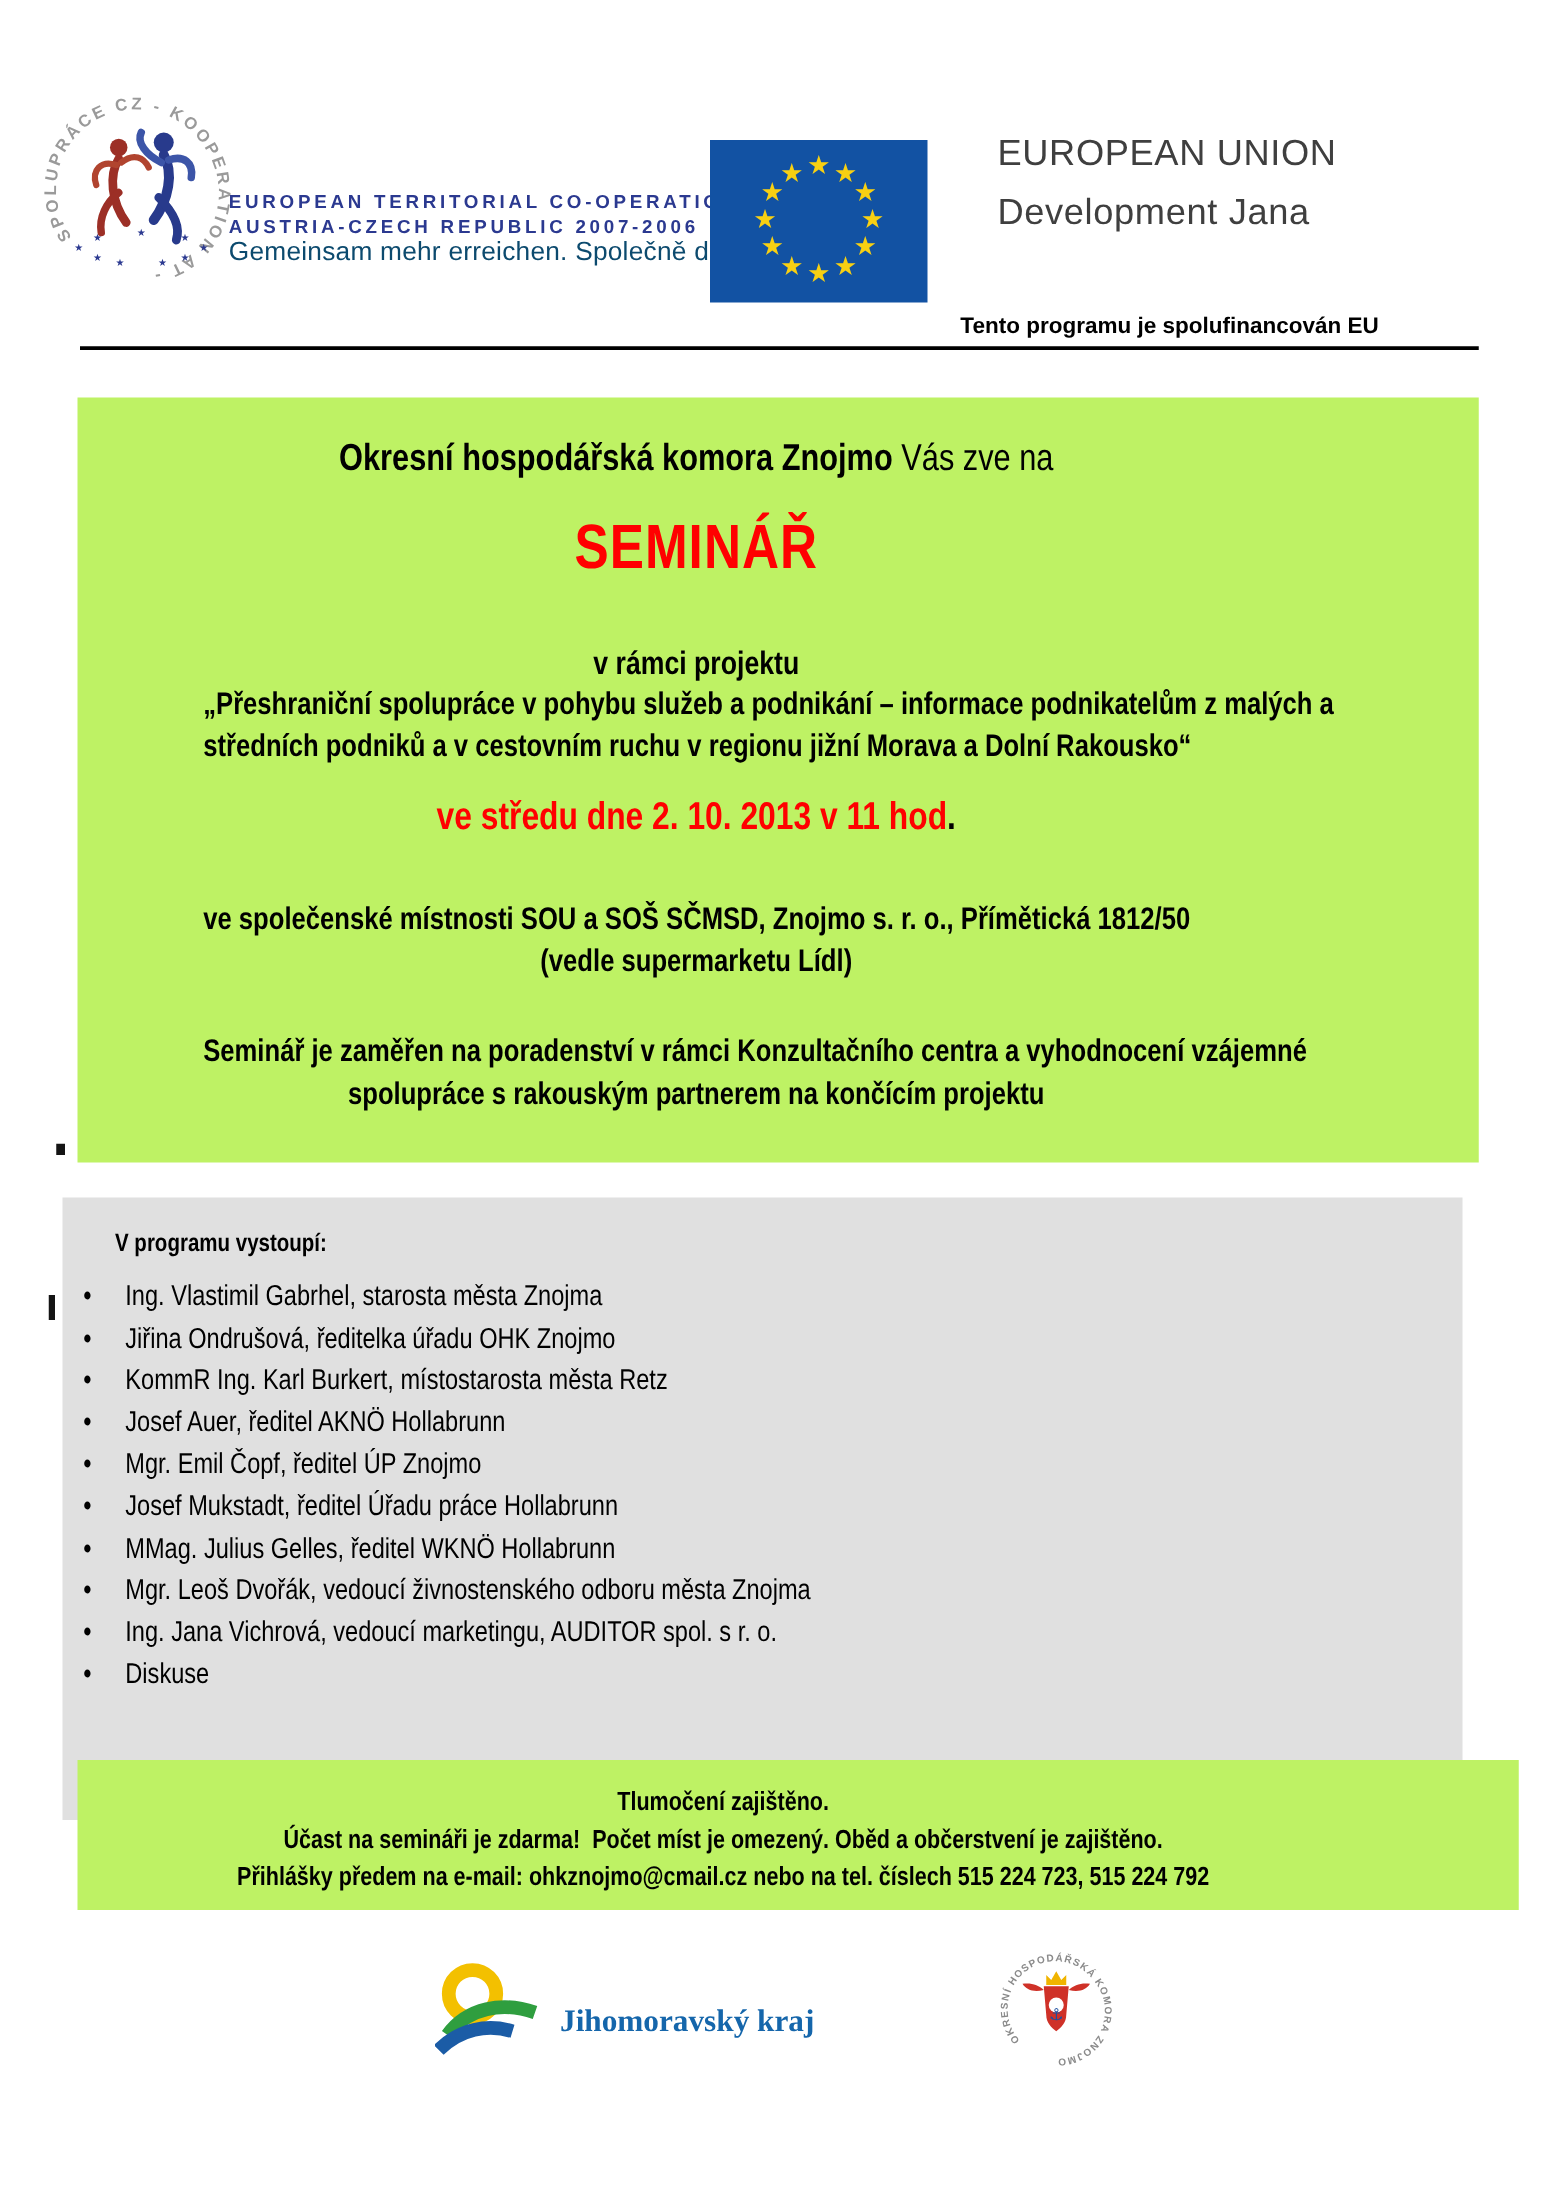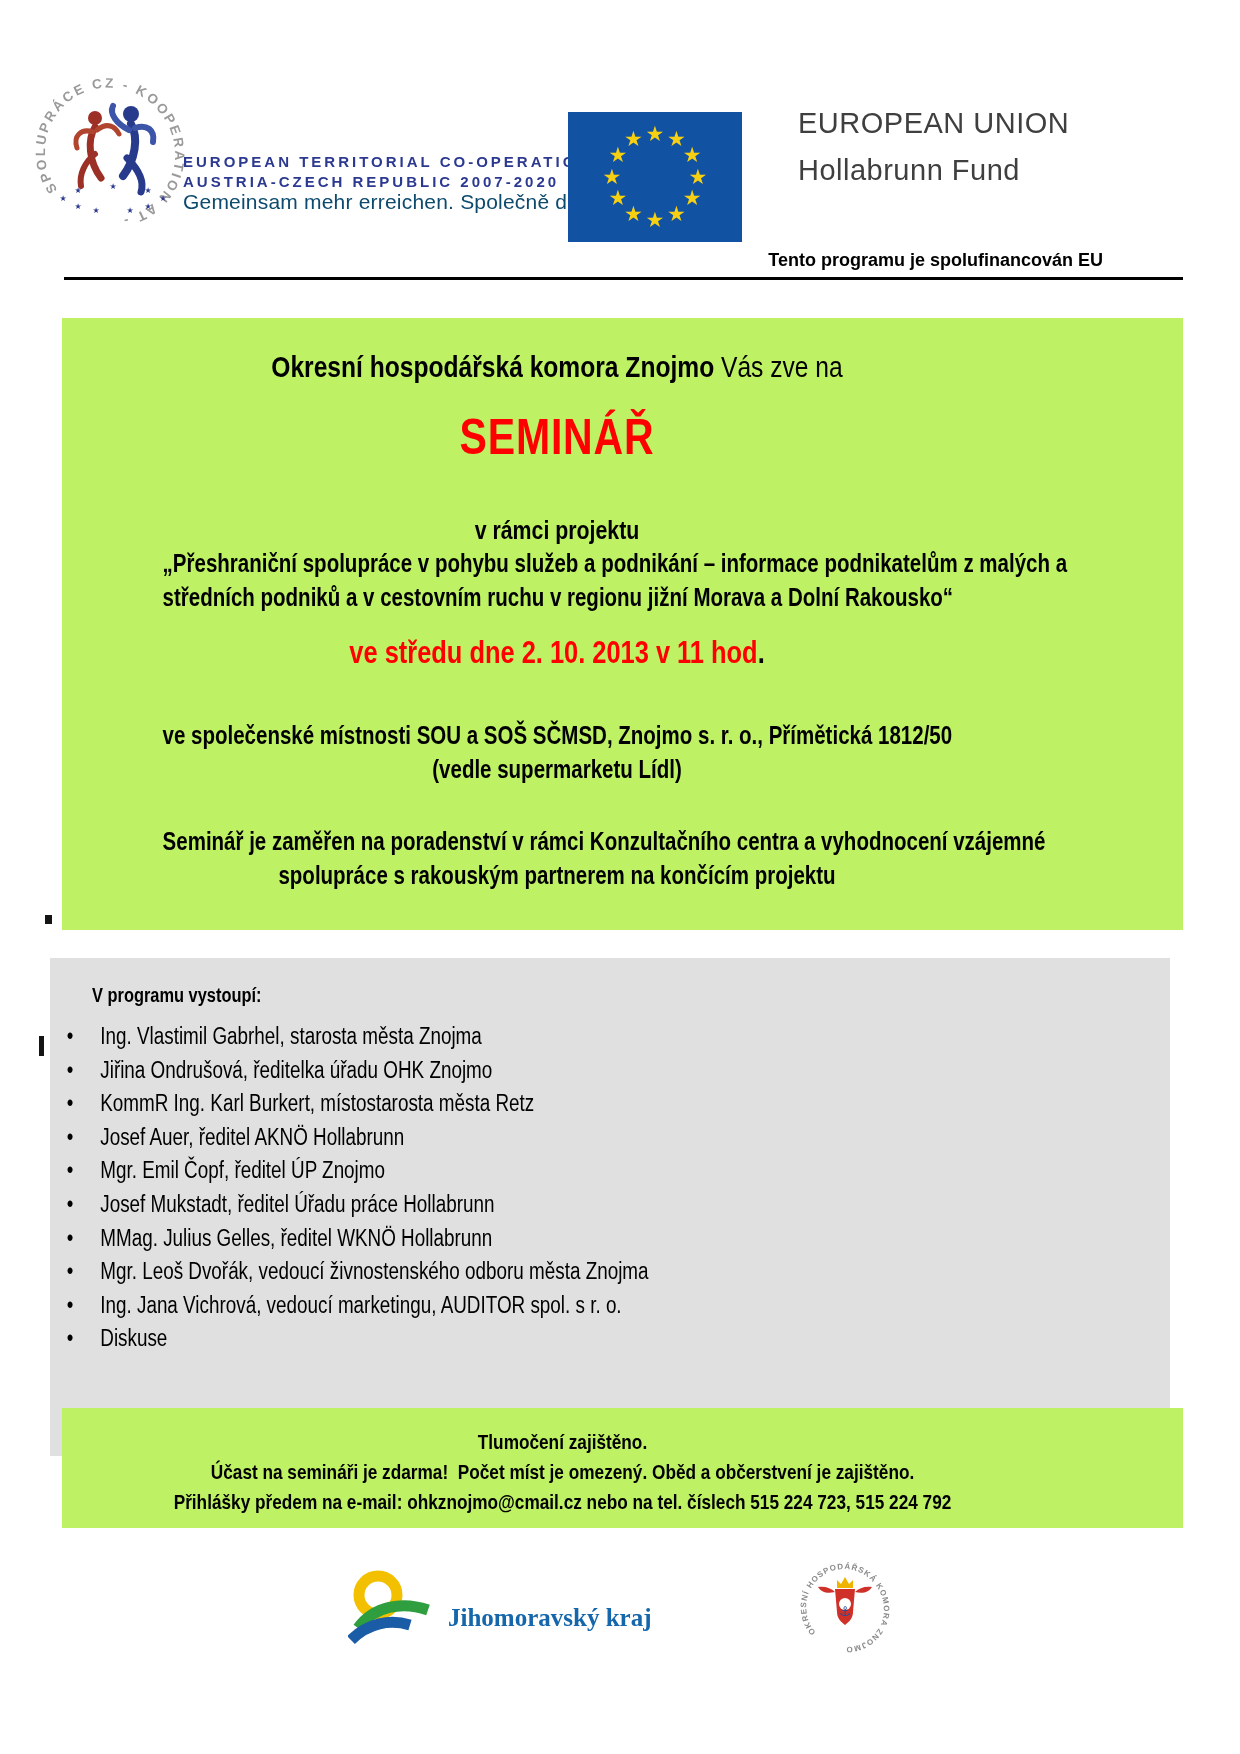--- a/index.html
+++ b/index.html
@@ -16,21 +16,21 @@
   .eu-flag svg{display:block;width:100%;height:100%;}
   .eu-text{position:absolute;left:798px;top:100px;color:#3f3f3f;}
   .eu-text div{font-size:29px;line-height:47px;white-space:nowrap;letter-spacing:.5px;}
 
   .cofinance{position:absolute;right:137px;top:250px;font-size:18px;font-weight:bold;white-space:nowrap;}
   .rule{position:absolute;left:64px;top:277px;width:1119px;height:3px;background:#000;}
 
   
   .blue-box{position:absolute;background:#bef264;}
   .box1{left:62px;top:318px;width:1121px;height:612px;}
-  .box3{left:62px;top:1408px;width:1121px;height:120px;}
+  .box3{left:62px;top:1408px;width:1121px;height:120px;padding-left:32px;}
   .gray-box{position:absolute;left:50px;top:958px;width:1120px;height:498px;background:#e0e0e0;}
 
   .c{position:absolute;left:14px;right:145px;text-align:center;white-space:nowrap;
      transform:scaleX(.82);line-height:1.25;}
   .l-intro{top:30px;font-size:30px;}
   .l-intro .bld{font-weight:bold;}
   .l-seminar{top:88px;font-size:50px;font-weight:bold;color:#ff0000;letter-spacing:1px;}
   .l-vramci{top:196px;font-size:26px;font-weight:bold;}
   .l-quote1{top:230px;font-size:25px;font-weight:bold;}
   .l-quote2{top:264px;font-size:25px;font-weight:bold;}
@@ -104,21 +104,21 @@
         <path d="M96 54 C 104 68 100 90 88 106" stroke="#283a8c" stroke-width="8" fill="none" stroke-linecap="round"></path>
         <path d="M94 60 C 82 54 74 44 78 36" stroke="#3c55a8" stroke-width="6" fill="none" stroke-linecap="round"></path>
         <path d="M100 58 C 112 54 120 60 118 72" stroke="#3c55a8" stroke-width="6" fill="none" stroke-linecap="round"></path>
         <path d="M92 88 C 102 98 110 110 106 122" stroke="#283a8c" stroke-width="7" fill="none" stroke-linecap="round"></path>
       </g>
     </svg>
   </div>
 
   <div class="etc-text">
     <div class="etc-l1">EUROPEAN TERRITORIAL CO-OPERATION</div>
-    <div class="etc-l2">AUSTRIA-CZECH REPUBLIC 2007-2020</div>
+    <div class="etc-l2">AUSTRIA-CZECH REPUBLIC 2007-2006</div>
     <div class="etc-l3">Gemeinsam mehr erreichen. Společně dosáhneme více.</div>
   </div>
 
   <div class="eu-flag">
     <svg viewBox="0 0 174 130">
       <g fill="#f8d012" font-size="21" text-anchor="middle">
         <text x="87" y="21" dominant-baseline="central">★</text>
         <text x="108.5" y="26.8" dominant-baseline="central">★</text>
         <text x="124.2" y="42.5" dominant-baseline="central">★</text>
         <text x="130" y="64" dominant-baseline="central">★</text>
@@ -129,21 +129,21 @@
         <text x="49.8" y="85.5" dominant-baseline="central">★</text>
         <text x="44" y="64" dominant-baseline="central">★</text>
         <text x="49.8" y="42.5" dominant-baseline="central">★</text>
         <text x="65.5" y="26.8" dominant-baseline="central">★</text>
       </g>
     </svg>
   </div>
 
   <div class="eu-text">
     <div>EUROPEAN UNION</div>
-    <div>Hollabrunn Fund</div>
+    <div>Development Jana</div>
   </div>
 
   <div class="cofinance">Tento programu je spolufinancován EU</div>
   <div class="rule"></div>
 
   <div class="blue-box box1">
     <div class="c l-intro"><span class="bld">Okresní hospodářská komora Znojmo</span><span> Vás zve na</span></div>
     <div class="c l-seminar">SEMINÁŘ</div>
     <div class="c l-vramci">v rámci projektu</div>
     <div class="c l-quote1">„Přeshraniční spolupráce v pohybu služeb a podnikání – informace podnikatelům z malých a</div>

